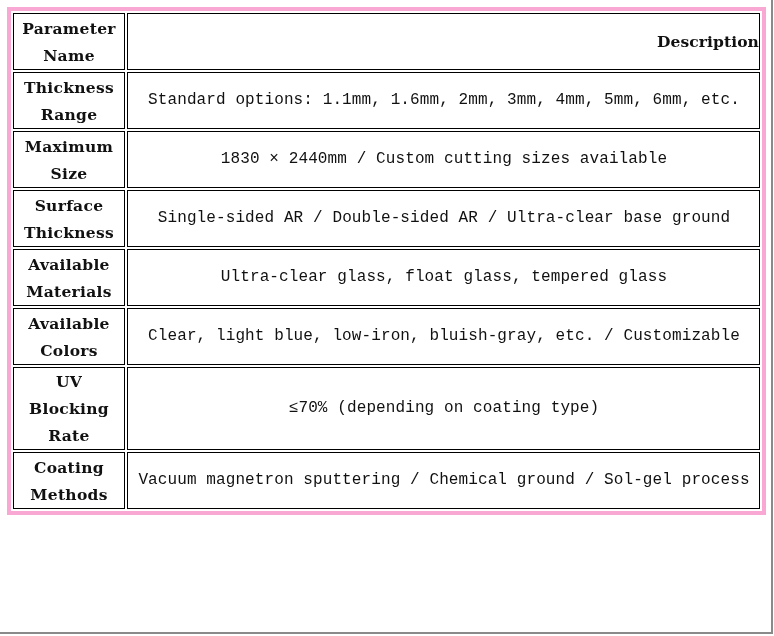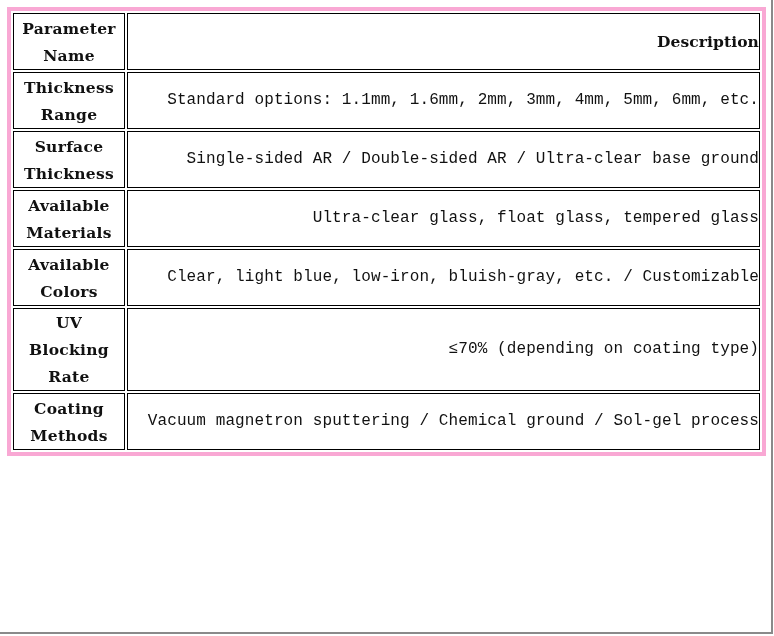--- a/index.html
+++ b/index.html
@@ -44,21 +44,21 @@
     }
     table.spec .col-name {
       width: 110px;
       text-align: center;
       font-weight: bold;
       font-family: "DejaVu Serif", "Liberation Serif", serif;
       font-size: 15.5px;
       letter-spacing: 0.3px;
     }
     table.spec .col-desc {
-      text-align: right;
+      text-align: center;
       font-weight: normal;
       padding-left: 1px;
       font-family: "Liberation Mono", "DejaVu Sans Mono", monospace;
       font-size: 16px;
       letter-spacing: 0.1px;
       white-space: nowrap;
       overflow: hidden;
     }
     table.spec th.col-desc {
       text-align: right;
@@ -86,20 +86,27 @@
   <tbody>
     <tr>
       <td class="col-name">
         <span class="name-line">Thickness</span>
         <span class="name-line">Range</span>
       </td>
       <td class="col-desc">Standard options: 1.1mm, 1.6mm, 2mm, 3mm, 4mm, 5mm, 6mm, etc.</td>
     </tr>
     <tr>
       <td class="col-name">
+        <span class="name-line">Maximum</span>
+        <span class="name-line">Size</span>
+      </td>
+      <td class="col-desc">1830 × 2440mm / Custom cutting sizes available</td>
+    </tr>
+    <tr>
+      <td class="col-name">
         <span class="name-line">Surface</span>
         <span class="name-line">Thickness</span>
       </td>
       <td class="col-desc">Single-sided AR / Double-sided AR / Ultra-clear base ground</td>
     </tr>
     <tr>
       <td class="col-name">
         <span class="name-line">Available</span>
         <span class="name-line">Materials</span>
       </td>

